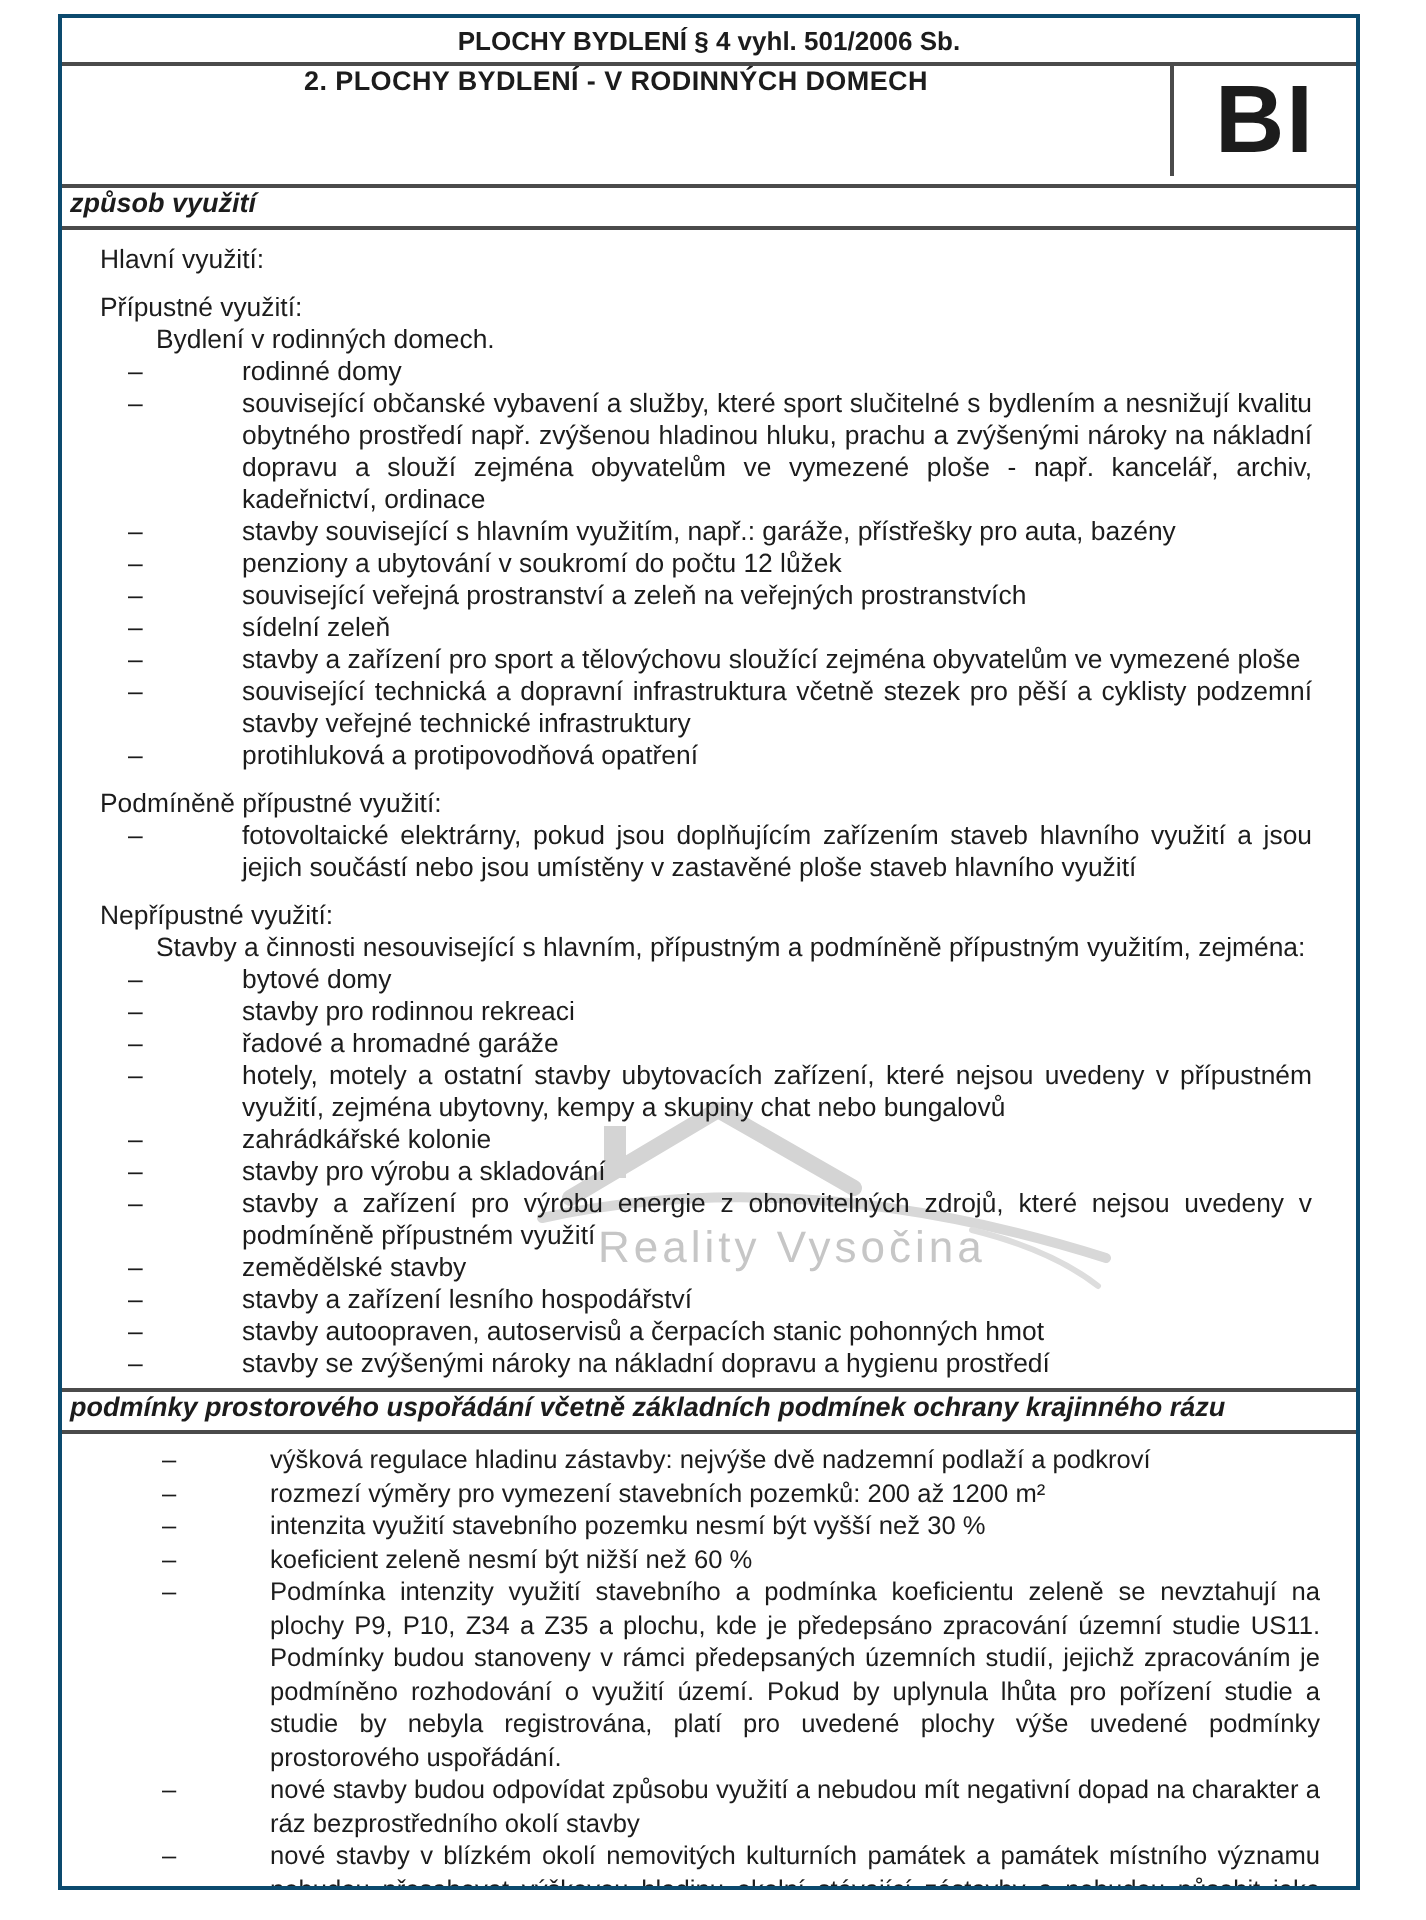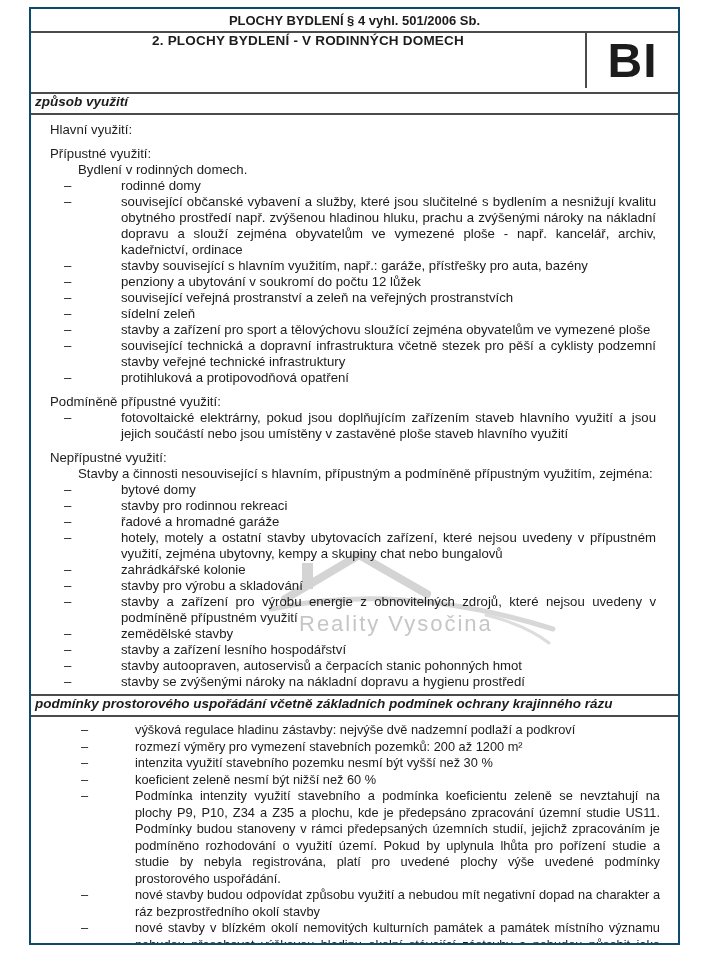--- a/index.html
+++ b/index.html
@@ -128,21 +128,21 @@
     <div class="content">
         <div class="blk label">Hlavní využití:</div>
         <div class="blk label">Přípustné využití:</div>
         <div class="blk sub">Bydlení v rodinných domech.</div>
         <div class="bullet">
           <span class="dash">–</span>
           <span class="btxt">rodinné domy</span>
         </div>
         <div class="bullet">
           <span class="dash">–</span>
-          <span class="btxt">související občanské vybavení a služby, které jsou slučitelné s bydlením a nesnižují kvalitu obytného prostředí např. zvýšenou hladinou hluku, prachu a zvýšenými nároky na nákladní dopravu a slouží zejména obyvatelům ve vymezené ploše - např. kancelář, archiv, kadeřnictví, ordinace</span>
+          <span class="btxt">související občanské vybavení a služby, které sport slučitelné s bydlením a nesnižují kvalitu obytného prostředí např. zvýšenou hladinou hluku, prachu a zvýšenými nároky na nákladní dopravu a slouží zejména obyvatelům ve vymezené ploše - např. kancelář, archiv, kadeřnictví, ordinace</span>
         </div>
         <div class="bullet">
           <span class="dash">–</span>
           <span class="btxt">stavby související s hlavním využitím, např.: garáže, přístřešky pro auta, bazény</span>
         </div>
         <div class="bullet">
           <span class="dash">–</span>
           <span class="btxt">penziony a ubytování v soukromí do počtu 12 lůžek</span>
         </div>
         <div class="bullet">

